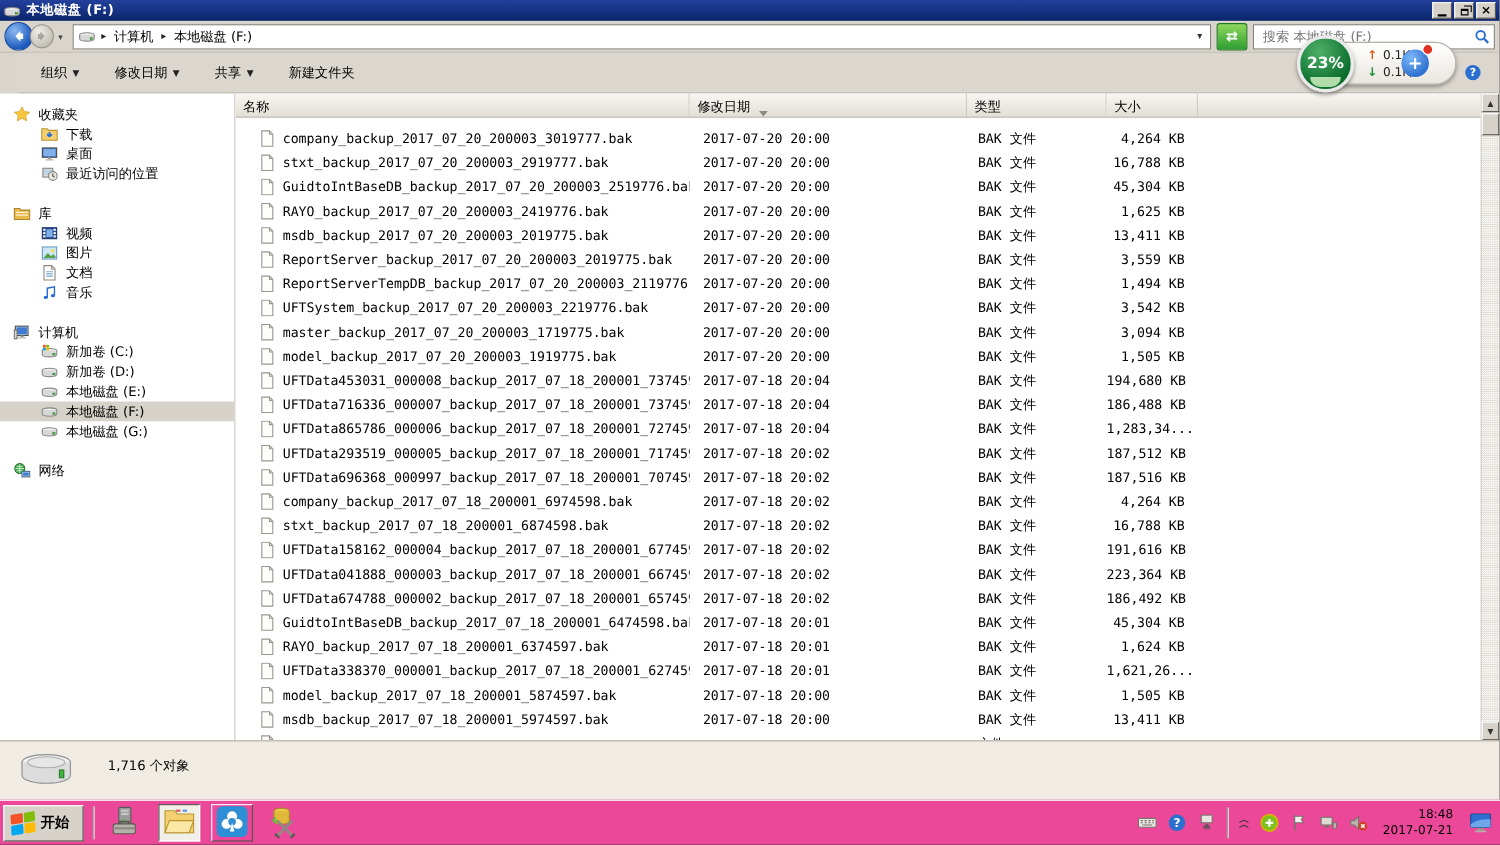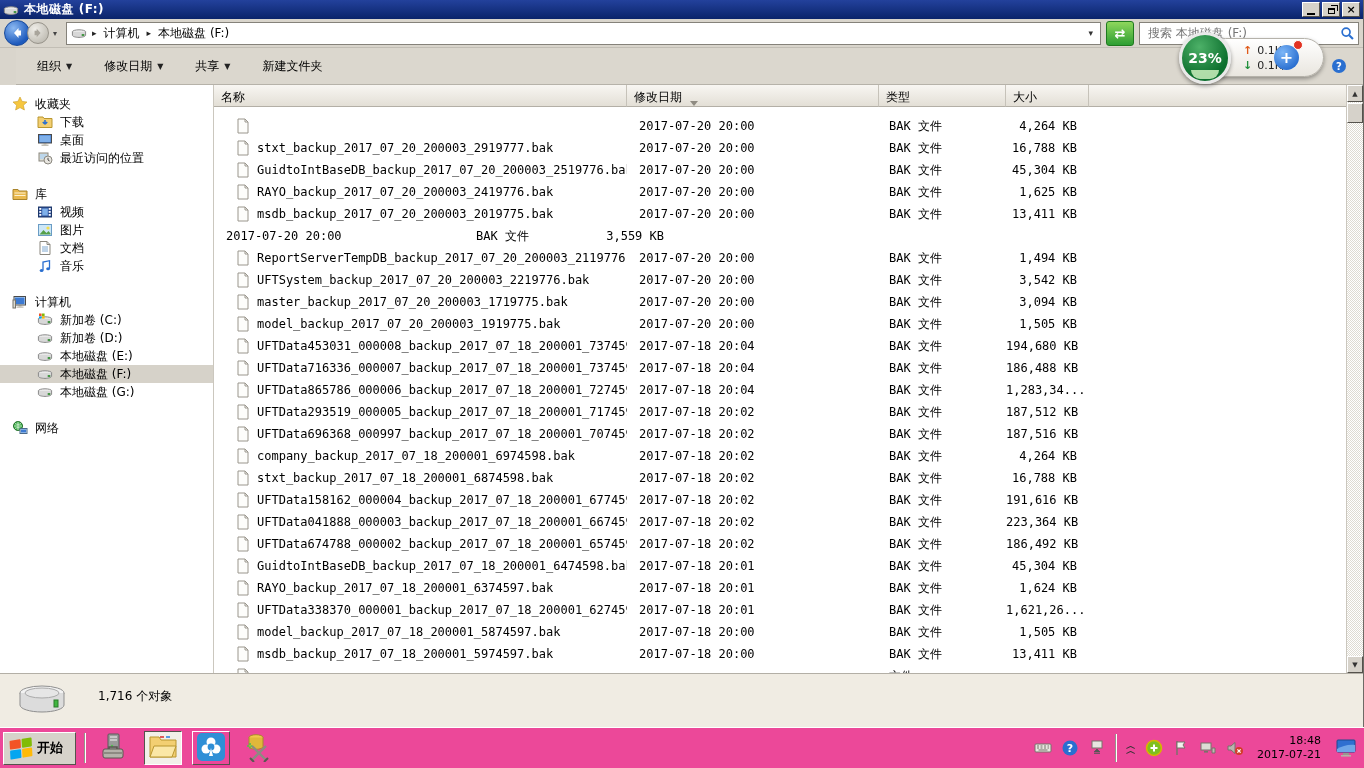--- a/index.html
+++ b/index.html
@@ -427,20 +427,21 @@
           </div>
         <div class="rows" id="rows">
             <div class="frow">
               <div class="c-name">
                 <span class="ic">
                   <svg viewBox="0 0 14 16">
                     <path d="M2 1h7l3 3v11H2z" fill="#fdfdfb" stroke="#9a968d"></path>
                     <path d="M9 1v3h3" fill="none" stroke="#9a968d"></path>
                   </svg>
                 </span>
+                <span>company_backup_2017_07_20_200003_3019777.bak</span>
               </div>
               <div class="c-date">2017-07-20 20:00</div>
               <div class="c-type">BAK 文件</div>
               <div class="c-size">4,264 KB</div>
             </div>
             <div class="frow">
               <div class="c-name">
                 <span class="ic">
                   <svg viewBox="0 0 14 16">
                     <path d="M2 1h7l3 3v11H2z" fill="#fdfdfb" stroke="#9a968d"></path>
@@ -489,20 +490,29 @@
                     <path d="M9 1v3h3" fill="none" stroke="#9a968d"></path>
                   </svg>
                 </span>
                 <span>msdb_backup_2017_07_20_200003_2019775.bak</span>
               </div>
               <div class="c-date">2017-07-20 20:00</div>
               <div class="c-type">BAK 文件</div>
               <div class="c-size">13,411 KB</div>
             </div>
             <div class="frow">
+              <div class="c-name">
+                <span class="ic">
+                  <svg viewBox="0 0 14 16">
+                    <path d="M2 1h7l3 3v11H2z" fill="#fdfdfb" stroke="#9a968d"></path>
+                    <path d="M9 1v3h3" fill="none" stroke="#9a968d"></path>
+                  </svg>
+                </span>
+                <span>ReportServer_backup_2017_07_20_200003_2019775.bak</span>
+              </div>
               <div class="c-date">2017-07-20 20:00</div>
               <div class="c-type">BAK 文件</div>
               <div class="c-size">3,559 KB</div>
             </div>
             <div class="frow">
               <div class="c-name">
                 <span class="ic">
                   <svg viewBox="0 0 14 16">
                     <path d="M2 1h7l3 3v11H2z" fill="#fdfdfb" stroke="#9a968d"></path>
                     <path d="M9 1v3h3" fill="none" stroke="#9a968d"></path>

